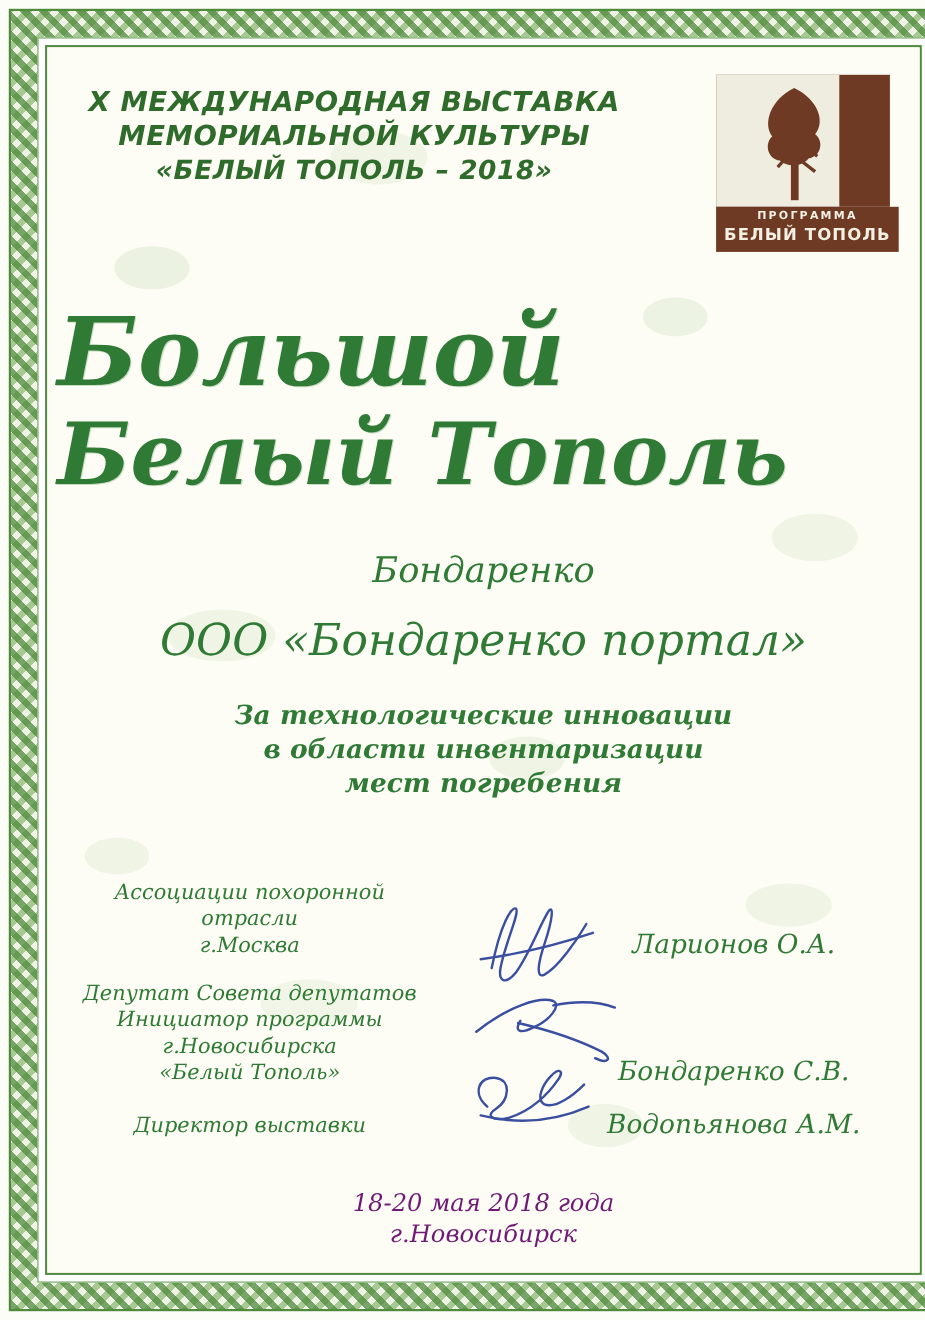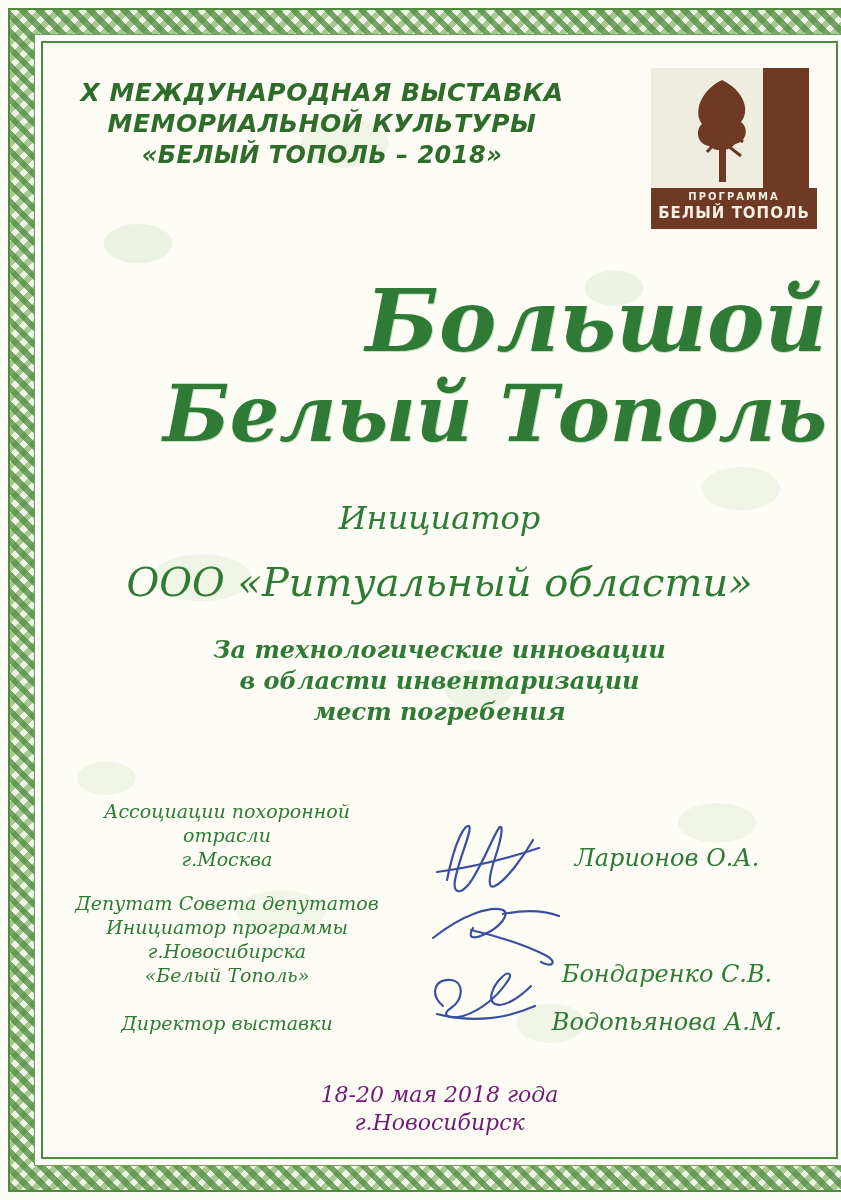--- a/index.html
+++ b/index.html
@@ -127,21 +127,21 @@
     font-weight: bold;
     letter-spacing: 1.5px;
     padding: 3px 0 7px 0;
     box-sizing: border-box;
   }
   .logo-text .l1 { font-size: 10px; letter-spacing: 2px; }
   .logo-text .l2 { font-size: 15px; letter-spacing: 1px; margin-top: 2px; }
 
   
   .award {
-    text-align: right;
+    text-align: left;
     color: #2f7a34;
     font-family: "DejaVu Serif", serif;
     font-style: italic;
     font-weight: bold;
   }
   .award-line1 {
     font-size: 86px;
     line-height: 1.0;
     margin-top: 10px;
     text-shadow: 1px 1px 0 rgba(47,122,52,0.25);
@@ -268,22 +268,22 @@
           <div class="l2">БЕЛЫЙ ТОПОЛЬ</div>
         </div>
       </div>
     </div>
 
     <div class="award">
       <div class="award-line1">Большой</div>
       <div class="award-line2">Белый Тополь</div>
     </div>
 
-    <div class="awarded-to">Инициатор</div>
-    <div class="recipient">ООО «Ритуальный области»</div>
+    <div class="awarded-to">Бондаренко</div>
+    <div class="recipient">ООО «Бондаренко портал»</div>
 
     <div class="reason">
       <div>За технологические инновации</div>
       <div>в области инвентаризации</div>
       <div>мест погребения</div>
     </div>
 
     <div class="signatures">
 
       <div class="sig-row">

